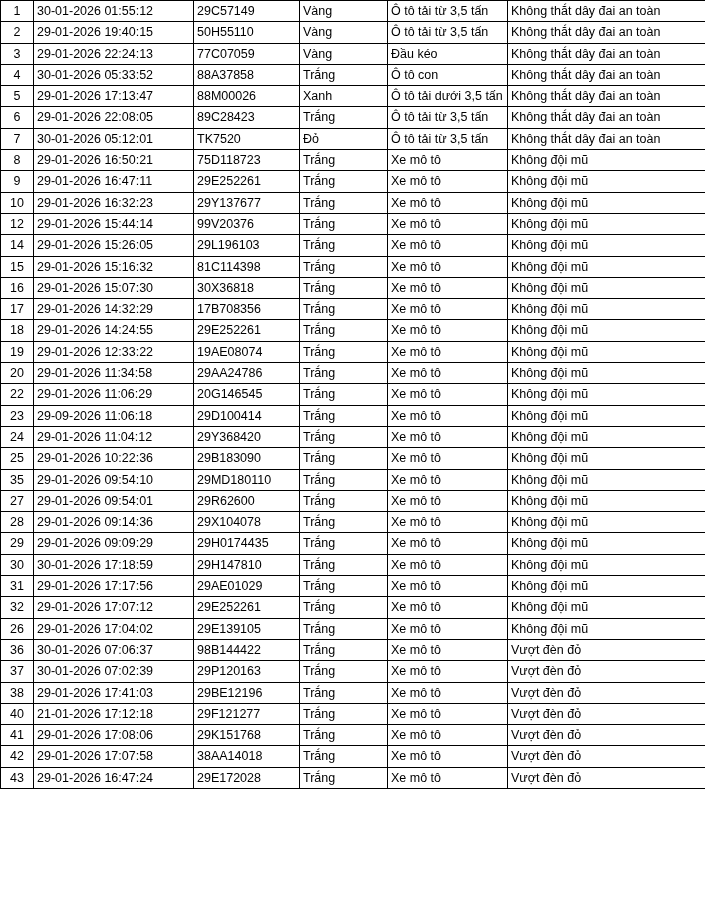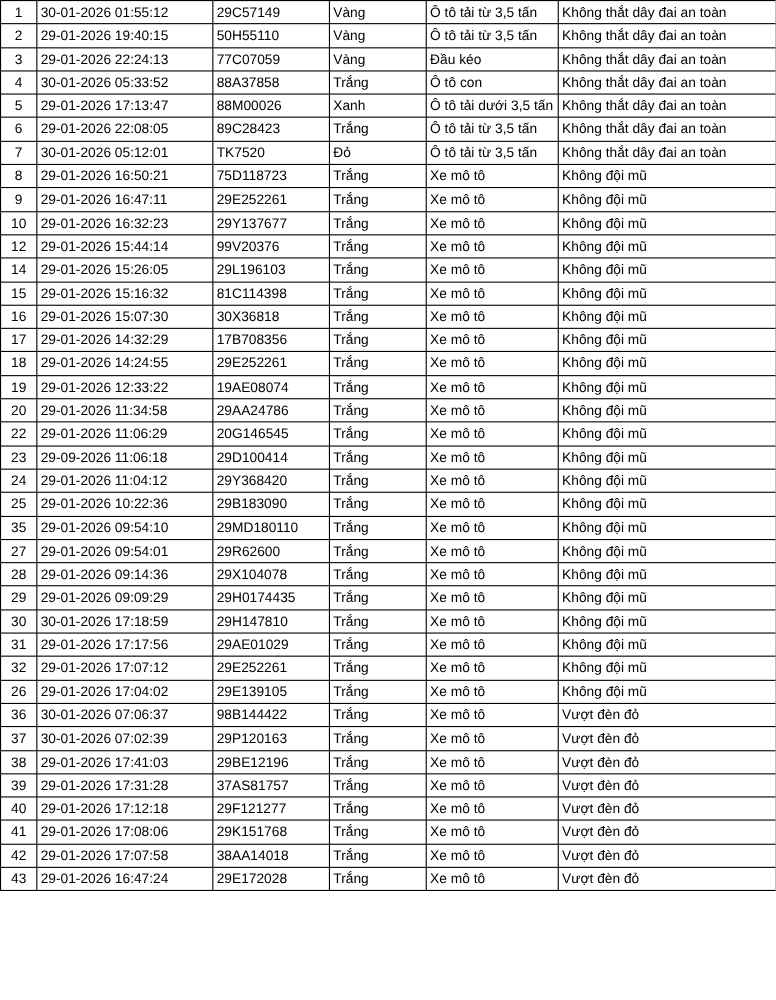--- a/index.html
+++ b/index.html
@@ -321,30 +321,22 @@
       </tr>
       <tr>
         <td class="idx">38</td>
         <td class="time">29-01-2026 17:41:03</td>
         <td class="plate">29BE12196</td>
         <td class="color">Trắng</td>
         <td class="vehicle">Xe mô tô</td>
         <td class="viol">Vượt đèn đỏ</td>
       </tr>
       <tr>
-        <td class="idx">39</td>
-        <td class="time">29-01-2026 17:31:28</td>
-        <td class="plate">37AS81757</td>
-        <td class="color">Trắng</td>
-        <td class="vehicle">Xe mô tô</td>
-        <td class="viol">Vượt đèn đỏ</td>
-      </tr>
-      <tr>
         <td class="idx">40</td>
-        <td class="time">29-01-2026 17:12:18</td>
+        <td class="time">21-01-2026 17:12:18</td>
         <td class="plate">29F121277</td>
         <td class="color">Trắng</td>
         <td class="vehicle">Xe mô tô</td>
         <td class="viol">Vượt đèn đỏ</td>
       </tr>
       <tr>
         <td class="idx">41</td>
         <td class="time">29-01-2026 17:08:06</td>
         <td class="plate">29K151768</td>
         <td class="color">Trắng</td>

